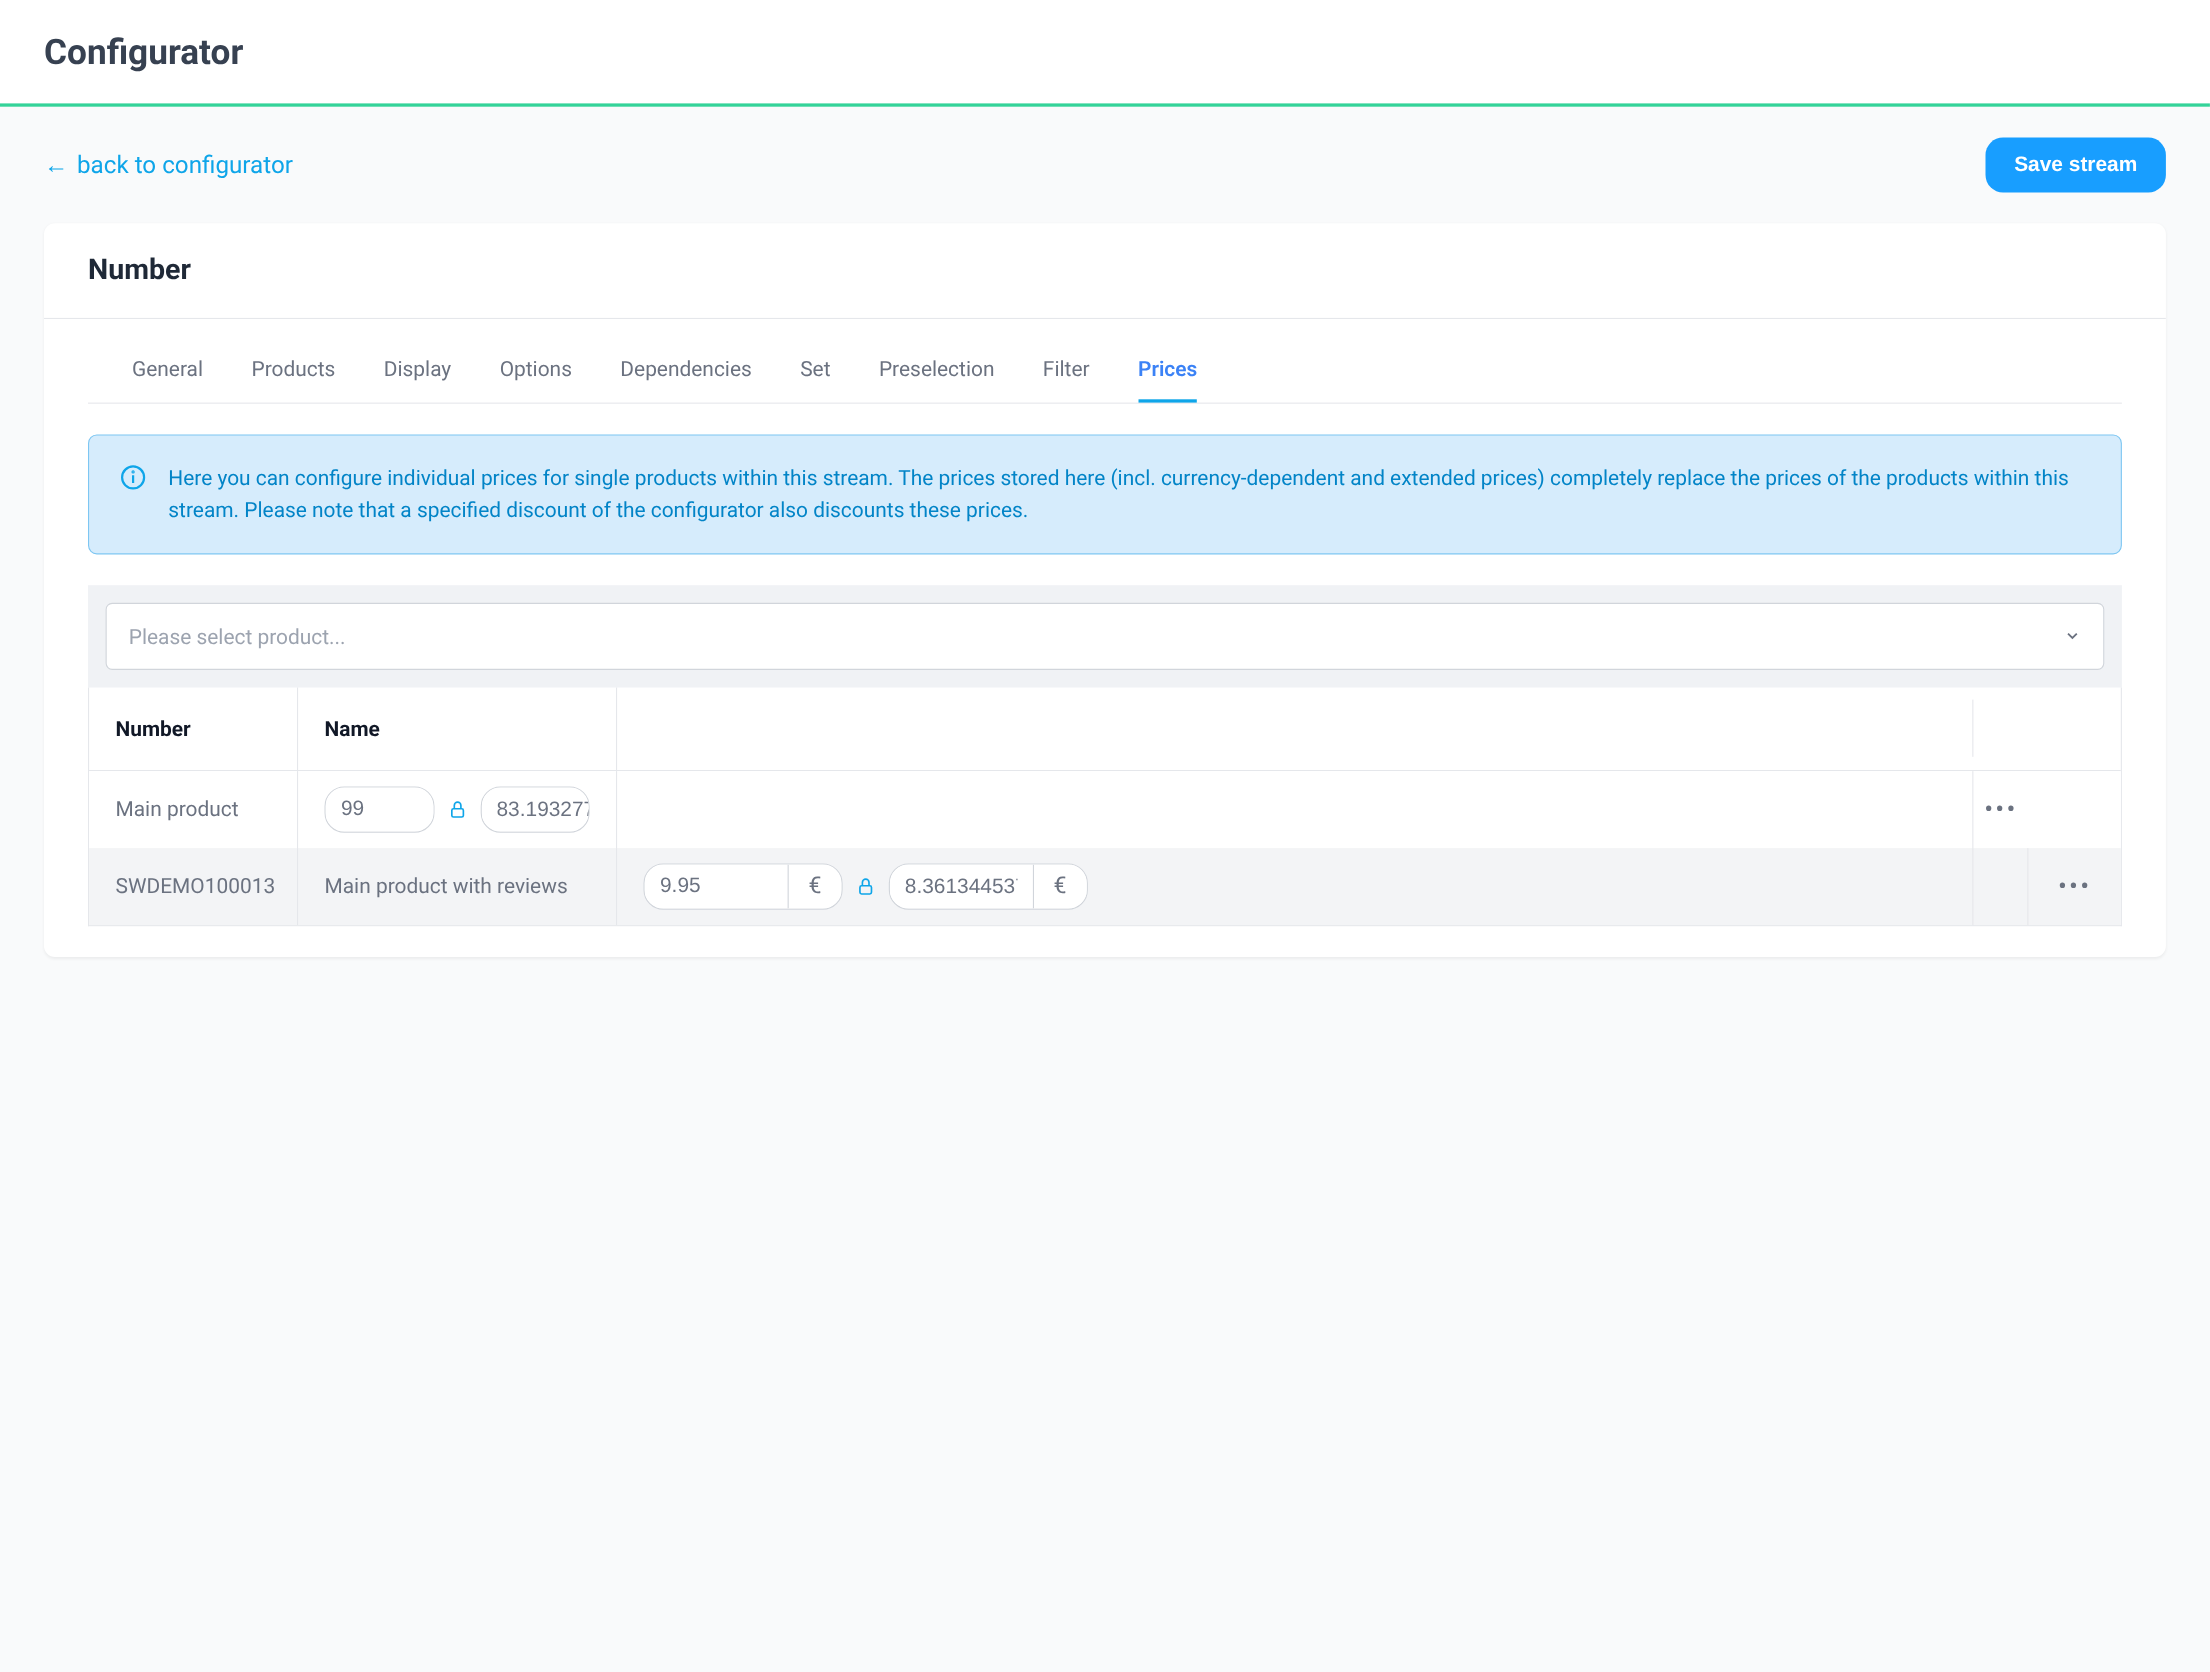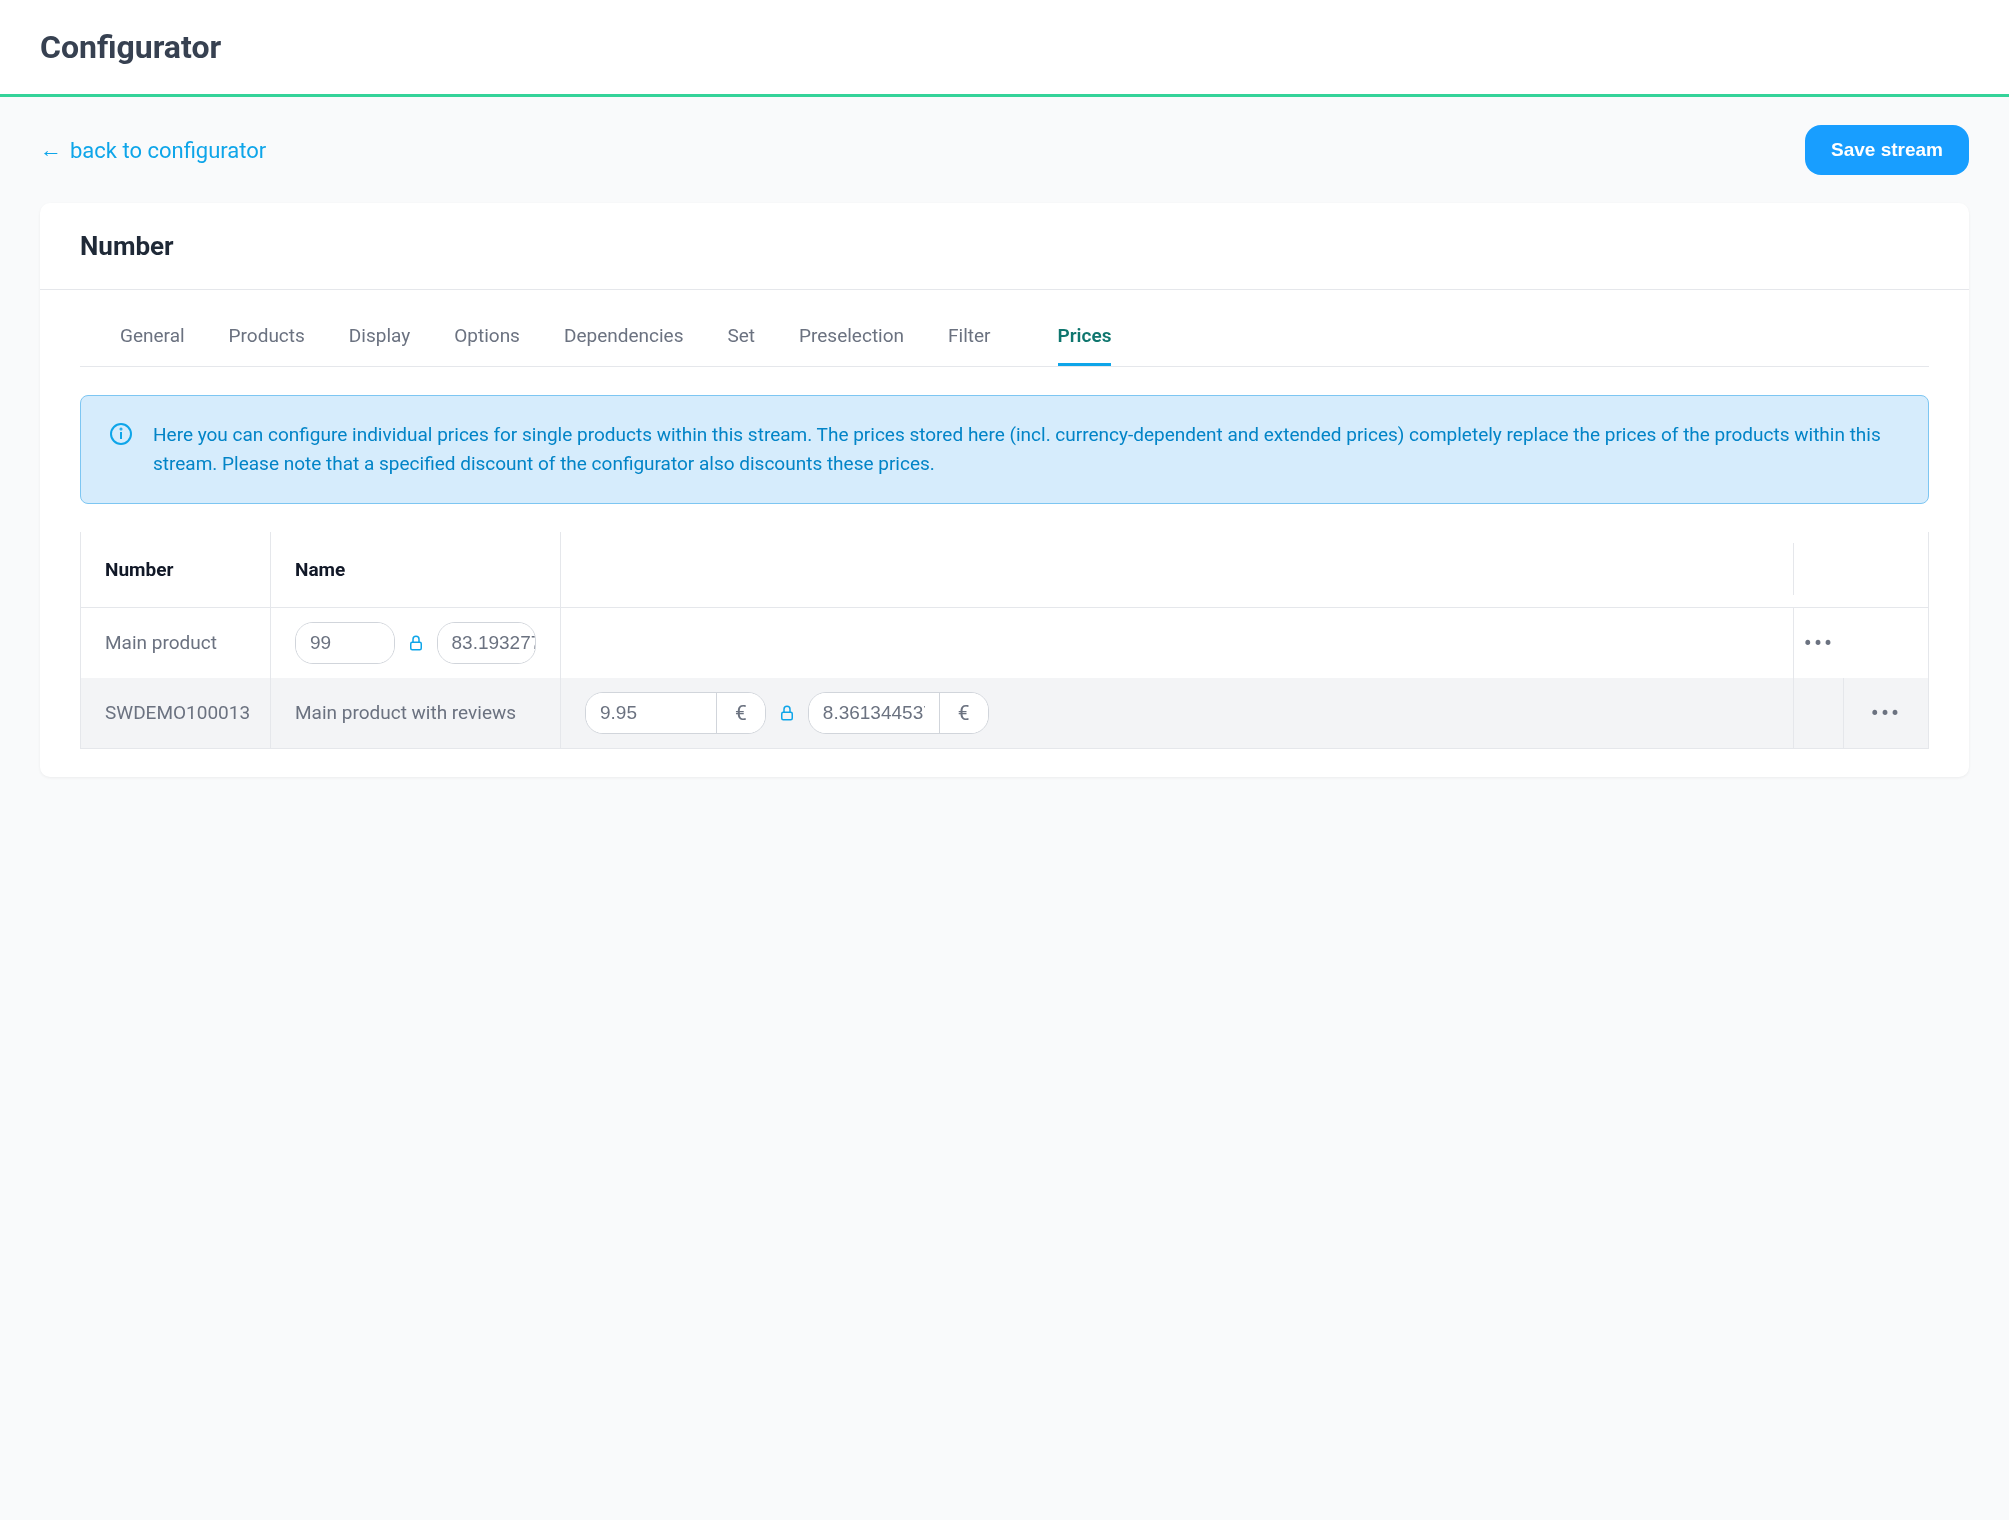--- a/index.html
+++ b/index.html
@@ -69,24 +69,23 @@
   }
   .tab {
     padding-bottom: 16px;
     font-size: 19px;
     color: #6b7280;
     cursor: pointer;
     border-bottom: 3px solid transparent;
     white-space: nowrap;
   }
   .tab.active {
-    color: #0f766e;
+    color: #3b82f6;
     font-weight: 600;
     border-bottom-color: #0ea5e9;
-    margin-left: 23px;
   }
   .info-box {
     margin: 28px 40px;
     background: #d6ecfc;
     border: 1px solid #7dc6f2;
     border-radius: 8px;
     padding: 24px 28px;
     display: flex;
     gap: 20px;
     align-items: flex-start;
@@ -232,20 +231,28 @@
 
   <div class="info-box">
     <svg width="24" height="24" viewBox="0 0 24 24" fill="none" stroke="#0ea5e9" stroke-width="2">
       <circle cx="12" cy="12" r="10"></circle>
       <line x1="12" y1="10" x2="12" y2="17"></line>
       <circle cx="12" cy="7" r="0.5" fill="#0ea5e9"></circle>
     </svg>
     <div class="info-text">Here you can configure individual prices for single products within this stream. The prices stored here (incl. currency-dependent and extended prices) completely replace the prices of the products within this stream. Please note that a specified discount of the configurator also discounts these prices.</div>
   </div>
 
+  <div class="select-bar">
+    <div class="select-product">
+      <span class="select-placeholder">Please select product...</span>
+      <svg class="chevron" width="16" height="16" viewBox="0 0 24 24" fill="none" stroke="currentColor" stroke-width="2.5">
+        <polyline points="6 9 12 15 18 9"></polyline>
+      </svg>
+    </div>
+  </div>
 
   <div class="table">
     <div class="table-header">
       <div class="th">Number</div>
       <div class="th">Name</div>
       <div class="th"></div>
       <div class="th"></div>
     </div>
 
     <div>

